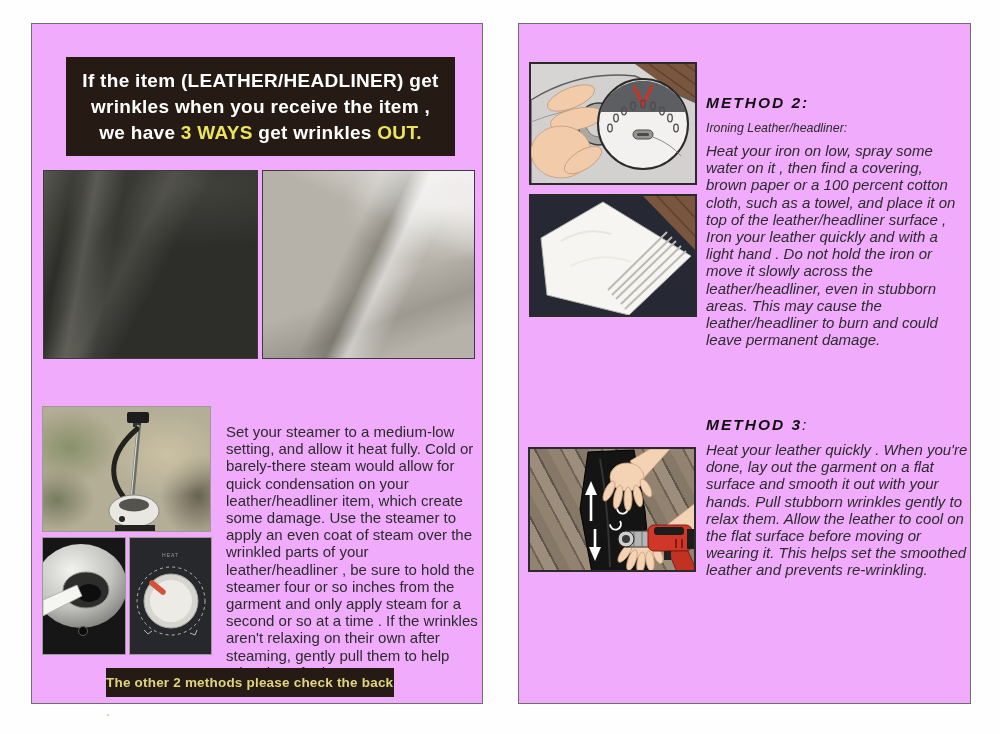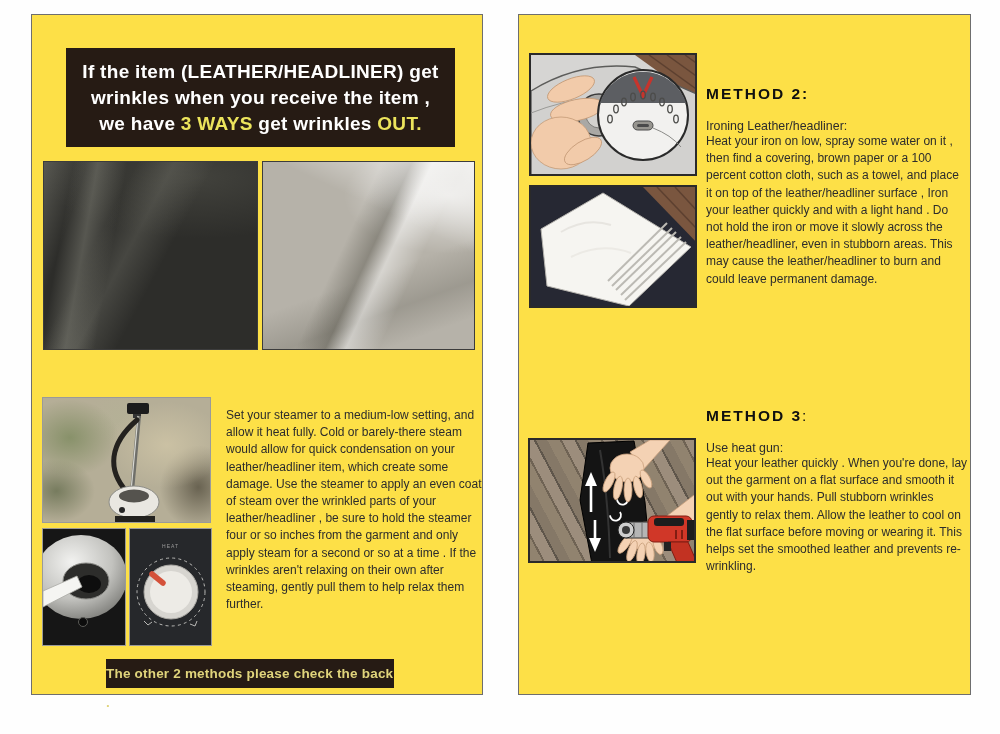--- a/index.html
+++ b/index.html
@@ -1,20 +1,20 @@
 <!DOCTYPE html>
 <html><head>
 <meta charset="utf-8">
 <style>
   html,body{margin:0;padding:0;background:#fff;}
   .page{position:relative;width:1000px;height:734px;background:#fefefe;overflow:hidden;
         font-family:"Liberation Sans",sans-serif;color:#222;}
-  .panel{position:absolute;top:14px;height:681px;background:#fde047;border:1px solid #6e6e6e;box-sizing:border-box;}
+  .panel{position:absolute;top:23px;height:681px;background:#f0abfc;border:1px solid #6e6e6e;box-sizing:border-box;}
   .panel-left{left:31px;width:452px;}
-  .panel-right{left:518px;width:453px;}
+  .panel-right{left:518px;width:453px;font-style:italic;}
 
   .abs{position:absolute;box-sizing:border-box;}
 
   
   .banner{left:34px;top:33px;width:389px;height:99px;background:#261b14;color:#fff;
           text-align:center;font-weight:bold;font-size:19px;line-height:26px;padding-top:11px;
           letter-spacing:.3px;}
   .hl{color:#ece45c;}
 
   
@@ -29,22 +29,22 @@
   .leather-gray{left:230px;top:146px;width:213px;height:189px;
     background:
       linear-gradient(205deg, rgba(255,255,255,.78) 0%, transparent 32%),
       linear-gradient(115deg, transparent 40%, rgba(70,68,58,.38) 50%, rgba(255,255,255,.45) 57%, transparent 68%),
       linear-gradient(160deg, transparent 58%, rgba(92,90,80,.28) 74%, transparent 88%),
       radial-gradient(80% 50% at 88% 18%, rgba(255,255,255,.65), transparent 62%),
       #b6b2a9;}
 
   
   .m-title{font-size:15.5px;font-weight:bold;letter-spacing:2px;color:#101010;}
-  .m-sub{font-size:12.4px;color:#2c2c2c;margin-top:16px;}
-  .m-body{font-size:12px;line-height:17.2px;color:#2c2c2c;}
+  .m-sub{font-size:12.4px;color:#2c2c2c;margin-top:9px;}
+  .m-body{font-size:15px;line-height:17.2px;color:#2c2c2c;margin-top:7px;}
   .method1-text{left:194px;top:392px;width:258px;}
   .method2-text{left:187px;top:70px;width:260px;}
   .method3-text{left:187px;top:392px;width:262px;}
 
   
   .footer-banner{left:74px;top:644px;width:288px;height:29px;background:#261b14;color:#e0d47b;
     font-size:13.5px;font-weight:bold;line-height:29px;letter-spacing:.2px;}
 
   
   .pic{border:1px solid #9a9a9a;overflow:hidden;}
@@ -193,21 +193,20 @@
     </div>
 
     <div class="abs method2-text">
       <div class="m-title">METHOD 2:</div>
       <div class="m-sub">Ironing Leather/headliner:</div>
       <div class="m-body">Heat your iron on low,  spray some water on it , then find a covering, brown paper or a 100 percent cotton cloth, such as a towel, and place it on top of the leather/headliner surface , Iron your leather quickly and with a light hand . Do not hold the iron or move it slowly across the leather/headliner, even in stubborn areas. This may cause the leather/headliner to burn and could leave permanent damage.</div>
     </div>
 
     <div class="abs method3-text">
       <div class="m-title"><span>METHOD 3</span><span style="font-weight:normal;letter-spacing:0;">:</span></div>
-      <div class="m-sub">Use heat gun:</div>
       <div class="m-body">Heat your leather quickly . When you're done, lay out the garment on a flat surface and smooth it out with your hands. Pull stubborn wrinkles gently to relax them. Allow the leather to cool on the flat surface before moving or wearing it. This helps set the smoothed leather and prevents re-wrinkling.</div>
     </div>
 
     <div class="abs pic-dark heatgun-illustration">
       <svg width="168" height="125" viewBox="0 0 168 125">
         <path d="M 58 3 L 104 1 L 115 62 L 121 124 L 62 124 L 50 60 Z" fill="#141414" stroke="#000"></path>
         <path d="M 70 10 Q 78 55 80 118" fill="none" stroke="#333" stroke-width="2"></path>
         <g>
           <line x1="61" y1="44" x2="61" y2="72" stroke="#fff" stroke-width="2.6"></line>
           <polygon points="55,46 61,32 67,46" fill="#fff"></polygon>

